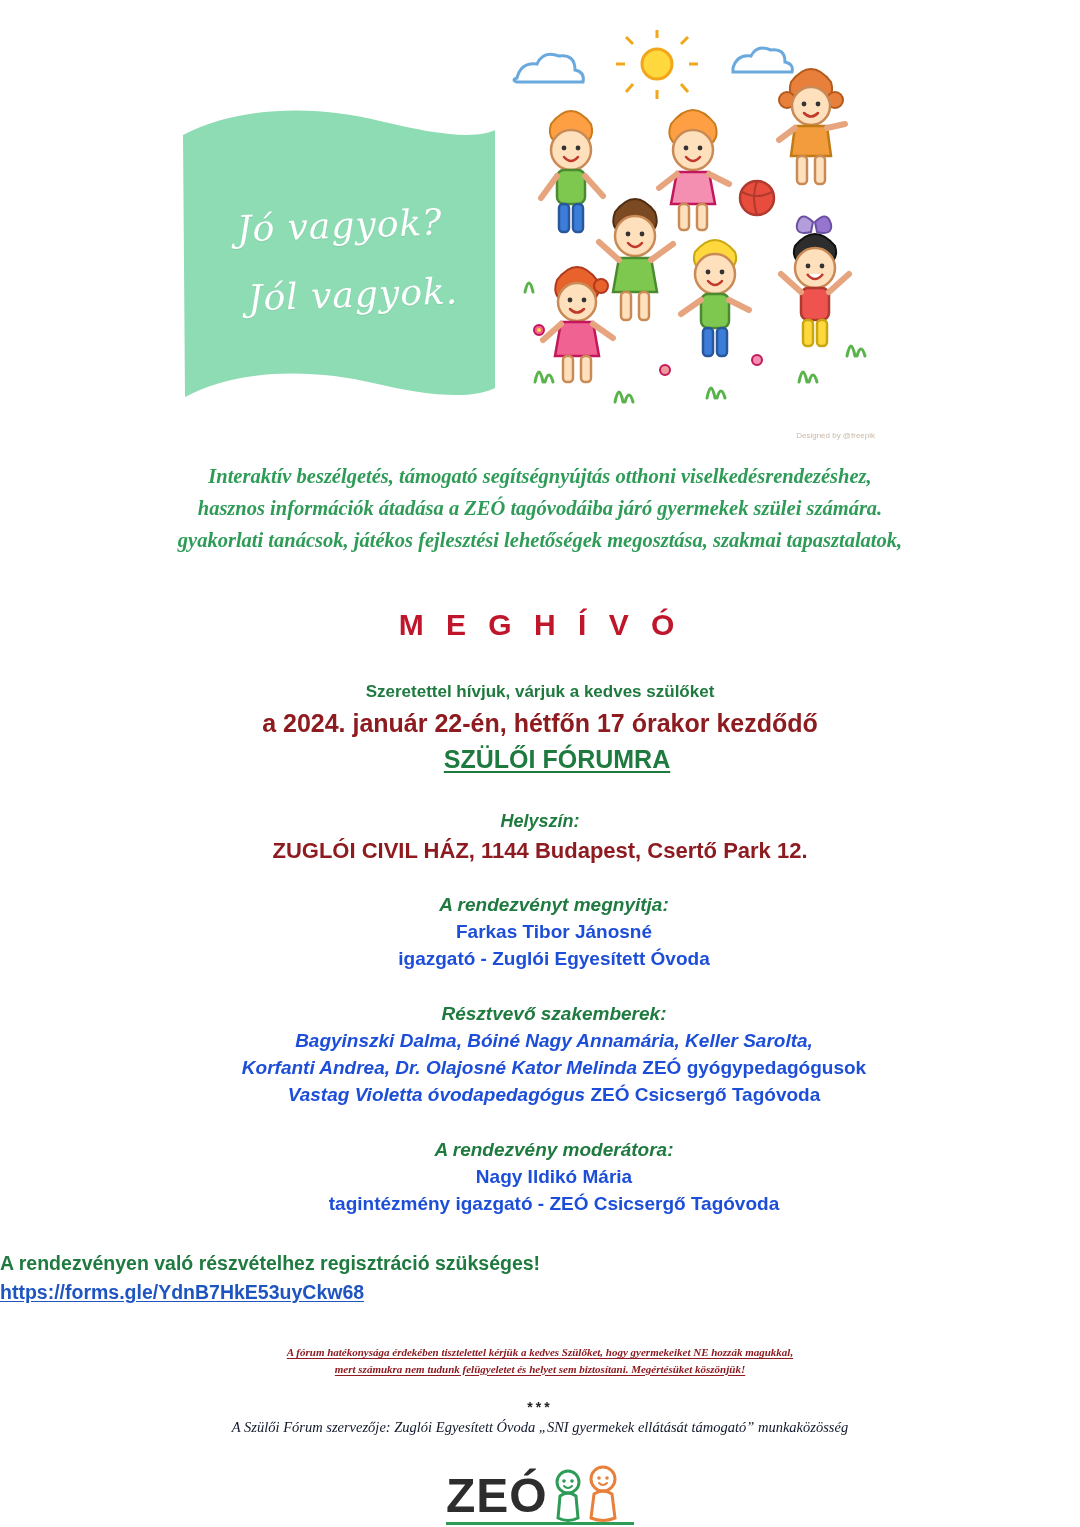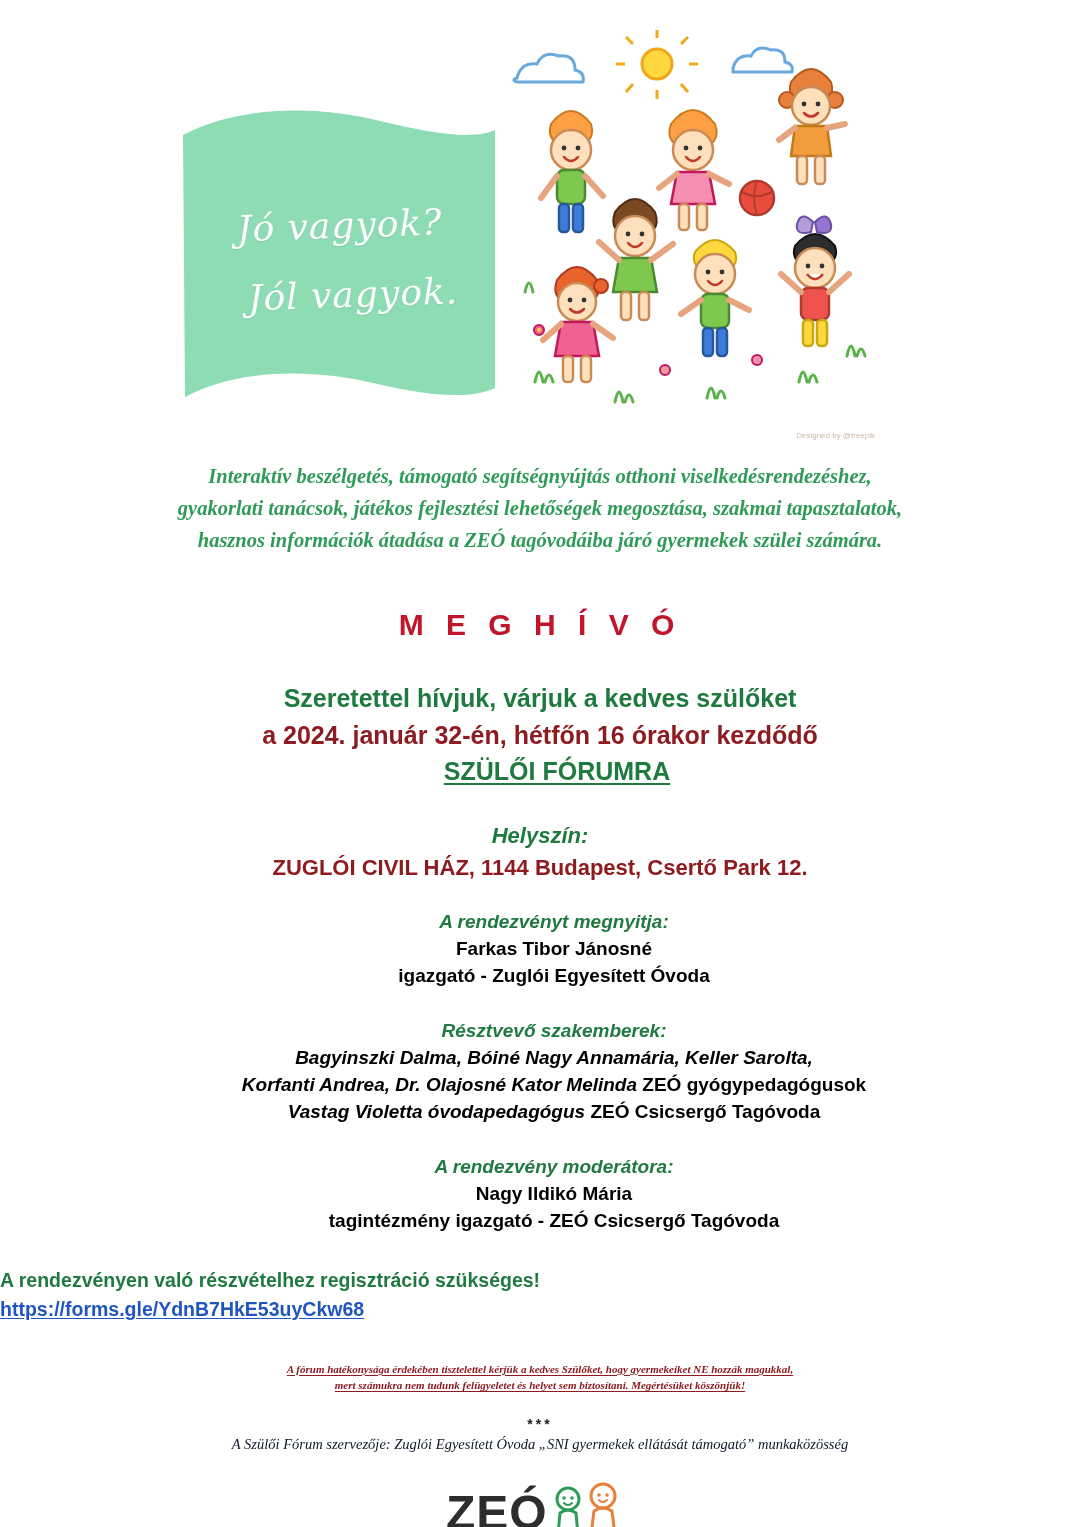--- a/index.html
+++ b/index.html
@@ -106,21 +106,21 @@
   }
 
   
   .invite {
     text-align: center;
     margin-top: 38px;
     line-height: 1.45;
   }
   .invite-line1 {
     color: #1f7a3f;
-    font-size: 25px;
+    font-size: 17px;
     font-weight: bold;
     margin-top: 28px;
   }
   .invite-line2 {
     color: #8d1b20;
     font-size: 25px;
     font-weight: bold;
   }
   .invite-line3 {
     color: #1f7a3f;
@@ -131,21 +131,21 @@
     padding-left: 34px;
   }
 
   
   .venue {
     text-align: center;
     margin-top: 34px;
   }
   .venue-label {
     color: #1f7a3f;
-    font-size: 22px;
+    font-size: 18px;
     font-weight: bold;
     font-style: italic;
   }
   .venue-value {
     color: #8d1b20;
     font-size: 22px;
     font-weight: bold;
     margin-top: 6px;
   }
 
@@ -156,21 +156,21 @@
     line-height: 1.42;
     padding-left: 28px;
   }
   .sec-title {
     color: #1f7a3f;
     font-size: 19px;
     font-weight: bold;
     font-style: italic;
   }
   .sec-line {
-    color: #000000;
+    color: #1d4ed8;
     font-size: 19px;
     font-weight: bold;
   }
   .sec-line.italic { font-style: italic; }
   .sec-line .plain {
     font-style: normal;
     font-weight: bold;
   }
 
   
@@ -397,29 +397,29 @@
           <rect x="8" y="64" width="10" height="26" rx="4" fill="#ffd83d" stroke="#c9a70f" stroke-width="2.5"></rect>
           <rect x="22" y="64" width="10" height="26" rx="4" fill="#ffd83d" stroke="#c9a70f" stroke-width="2.5"></rect>
         </g>
       </svg>
       <div class="kids-credit">Designed by @freepik</div>
     </div>
   </div>
 
   <div class="intro">
     <div>Interaktív beszélgetés, támogató segítségnyújtás otthoni viselkedésrendezéshez,</div>
+    <div>hasznos információk átadása a ZEÓ tagóvodáiba járó gyermekek szülei számára.</div>
     <div>gyakorlati tanácsok, játékos fejlesztési lehetőségek megosztása, szakmai tapasztalatok,</div>
-    <div>hasznos információk átadása a ZEÓ tagóvodáiba járó gyermekek szülei számára.</div>
   </div>
 
   <div class="meghivo">M E G H Í V Ó</div>
 
   <div class="invite">
     <div class="invite-line1">Szeretettel hívjuk, várjuk a kedves szülőket</div>
-    <div class="invite-line2">a 2024. január 32-én, hétfőn 16 órakor kezdődő</div>
+    <div class="invite-line2">a 2024. január 22-én, hétfőn 17 órakor kezdődő</div>
     <div class="invite-line3">SZÜLŐI FÓRUMRA</div>
   </div>
 
   <div class="venue">
     <div class="venue-label">Helyszín:</div>
     <div class="venue-value">ZUGLÓI CIVIL HÁZ, 1144 Budapest, Csertő Park 12.</div>
   </div>
 
   <div class="sec">
     <div class="sec-title">A rendezvényt megnyitja:</div>

